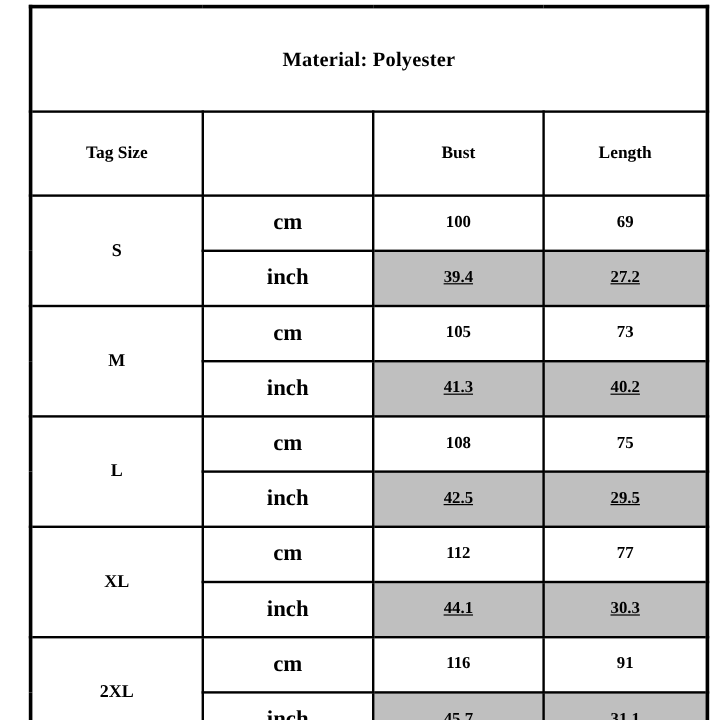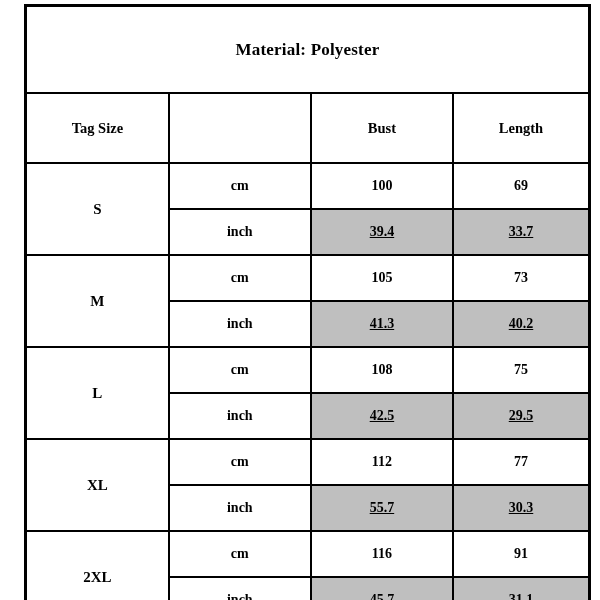--- a/index.html
+++ b/index.html
@@ -59,21 +59,21 @@
   }
 
   .size-cell {
     font-weight: bold;
     font-size: 15px;
   }
 
   .unit-cell {
     height: 44px;
     font-weight: bold;
-    font-size: 14px;
+    font-size: 19px;
     border-radius: 18px;
   }
 
   .value-cell {
     font-weight: bold;
     font-size: 14px;
   }
 
   .shaded {
     background: #bfbfbf !important;
@@ -104,21 +104,21 @@
 
     <tr>
           <td class="size-cell" rowspan="2">S</td>
           <td class="unit-cell">cm</td>
           <td class="value-cell">100</td>
           <td class="value-cell">69</td>
         </tr>
         <tr>
           <td class="unit-cell">inch</td>
           <td class="value-cell shaded">39.4</td>
-          <td class="value-cell shaded">33.7</td>
+          <td class="value-cell shaded">27.2</td>
         </tr>
         <tr>
           <td class="size-cell" rowspan="2">M</td>
           <td class="unit-cell">cm</td>
           <td class="value-cell">105</td>
           <td class="value-cell">73</td>
         </tr>
         <tr>
           <td class="unit-cell">inch</td>
           <td class="value-cell shaded">41.3</td>
@@ -136,21 +136,21 @@
           <td class="value-cell shaded">29.5</td>
         </tr>
         <tr>
           <td class="size-cell" rowspan="2">XL</td>
           <td class="unit-cell">cm</td>
           <td class="value-cell">112</td>
           <td class="value-cell">77</td>
         </tr>
         <tr>
           <td class="unit-cell">inch</td>
-          <td class="value-cell shaded">55.7</td>
+          <td class="value-cell shaded">44.1</td>
           <td class="value-cell shaded">30.3</td>
         </tr>
         <tr>
           <td class="size-cell" rowspan="2">2XL</td>
           <td class="unit-cell">cm</td>
           <td class="value-cell">116</td>
           <td class="value-cell">91</td>
         </tr>
         <tr>
           <td class="unit-cell">inch</td>

